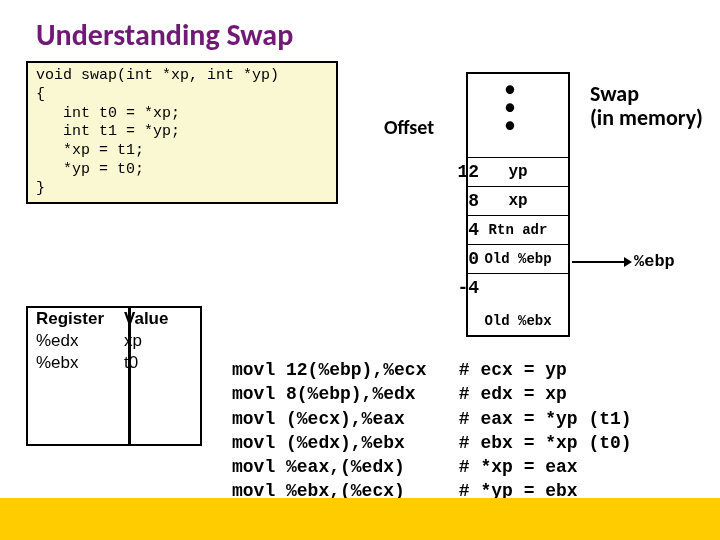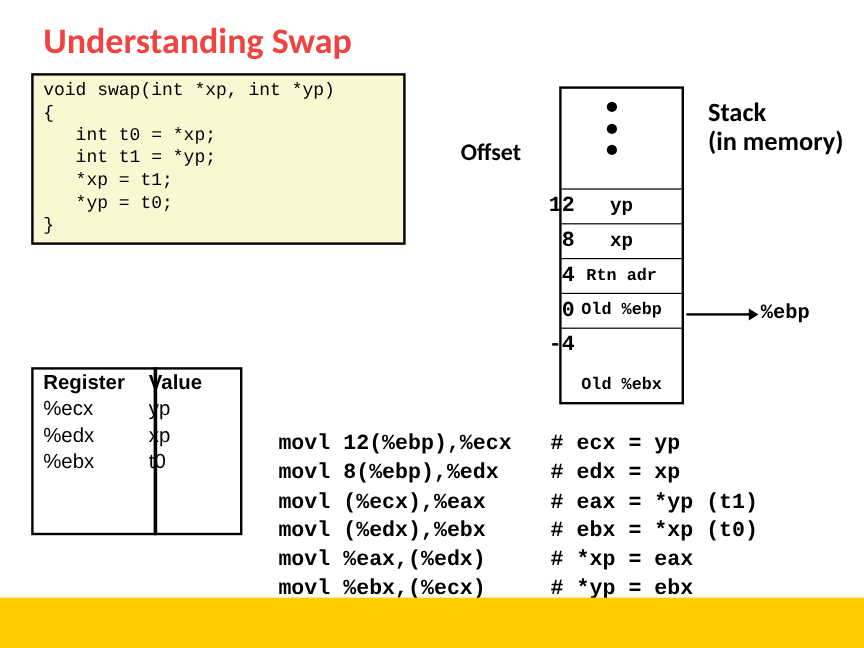--- a/index.html
+++ b/index.html
@@ -3,21 +3,21 @@
 <meta charset="utf-8">
 <style>
   * { box-sizing: border-box; margin: 0; padding: 0; }
   body {
     width: 720px; height: 540px; background: #fff;
     font-family: Calibri, Arial, sans-serif; color: #000;
     position: relative; overflow: hidden;
   }
   .title {
     position: absolute; left: 36px; top: 16px;
-    font-size: 30px; font-weight: 700; color: #ef4444;
+    font-size: 30px; font-weight: 700; color: #701a75;
   }
   .codebox {
     position: absolute; left: 26px; top: 61px; width: 312px;
     background: #faf8d2; border: 2px solid #000;
     font-family: "Courier New", monospace; font-size: 15px;
     padding: 4px 8px; line-height: 1.25; white-space: pre;
   }
   .offset-lbl {
     position: absolute; left: 384px; top: 115px;
     font-size: 20px; font-weight: 700;
@@ -91,21 +91,21 @@
    int t1 = *yp;
    *xp = t1;
    *yp = t0;
 }</div>
 
 <div class="offset-lbl">Offset</div>
 
 <div class="dots">•<br>•<br>•</div>
 
 <div class="stack-lbl">
-  <span>Stack</span><br>
+  <span>Swap</span><br>
   <span>(in memory)</span>
 </div>
 
 <div class="offcol">
   <div>12</div>
   <div>8</div>
   <div>4</div>
   <div>0</div>
   <div>-4</div>
 </div>
@@ -122,24 +122,20 @@
 <div class="ebp-arrow"></div>
 <div class="ebp-lbl">%ebp</div>
 
 <table class="regtbl">
   <tbody>
       <tr class="hdr">
     <td>Register</td>
     <td>Value</td>
   </tr>
   <tr>
-        <td>%ecx</td>
-        <td>yp</td>
-      </tr>
-  <tr>
         <td>%edx</td>
         <td>xp</td>
       </tr>
   <tr>
         <td>%ebx</td>
         <td>t0</td>
       </tr>
 </tbody>
   </table>
 <div class="regbox"></div>

